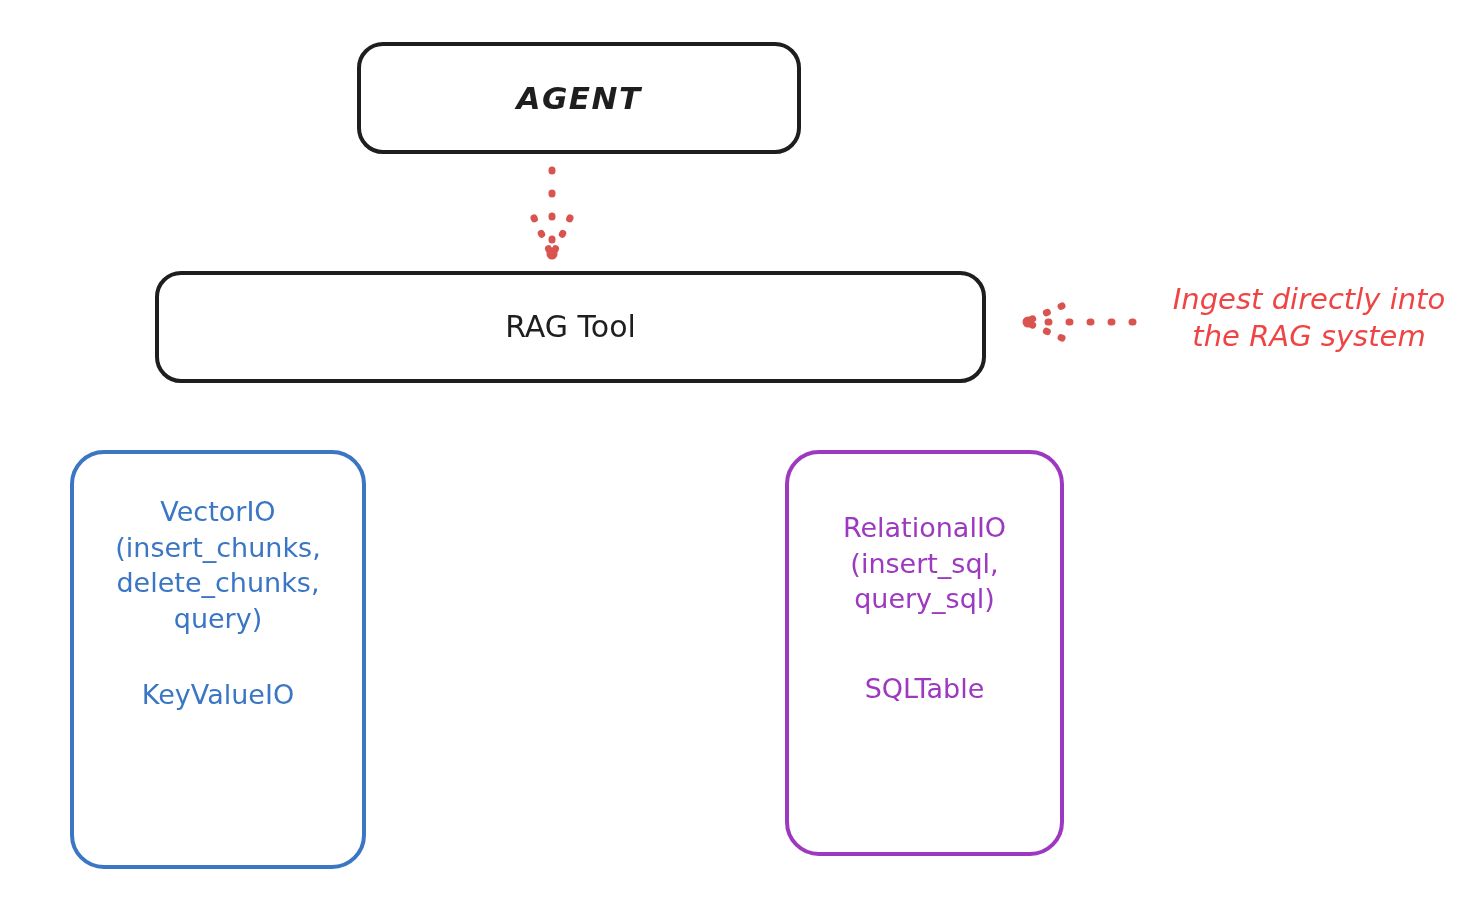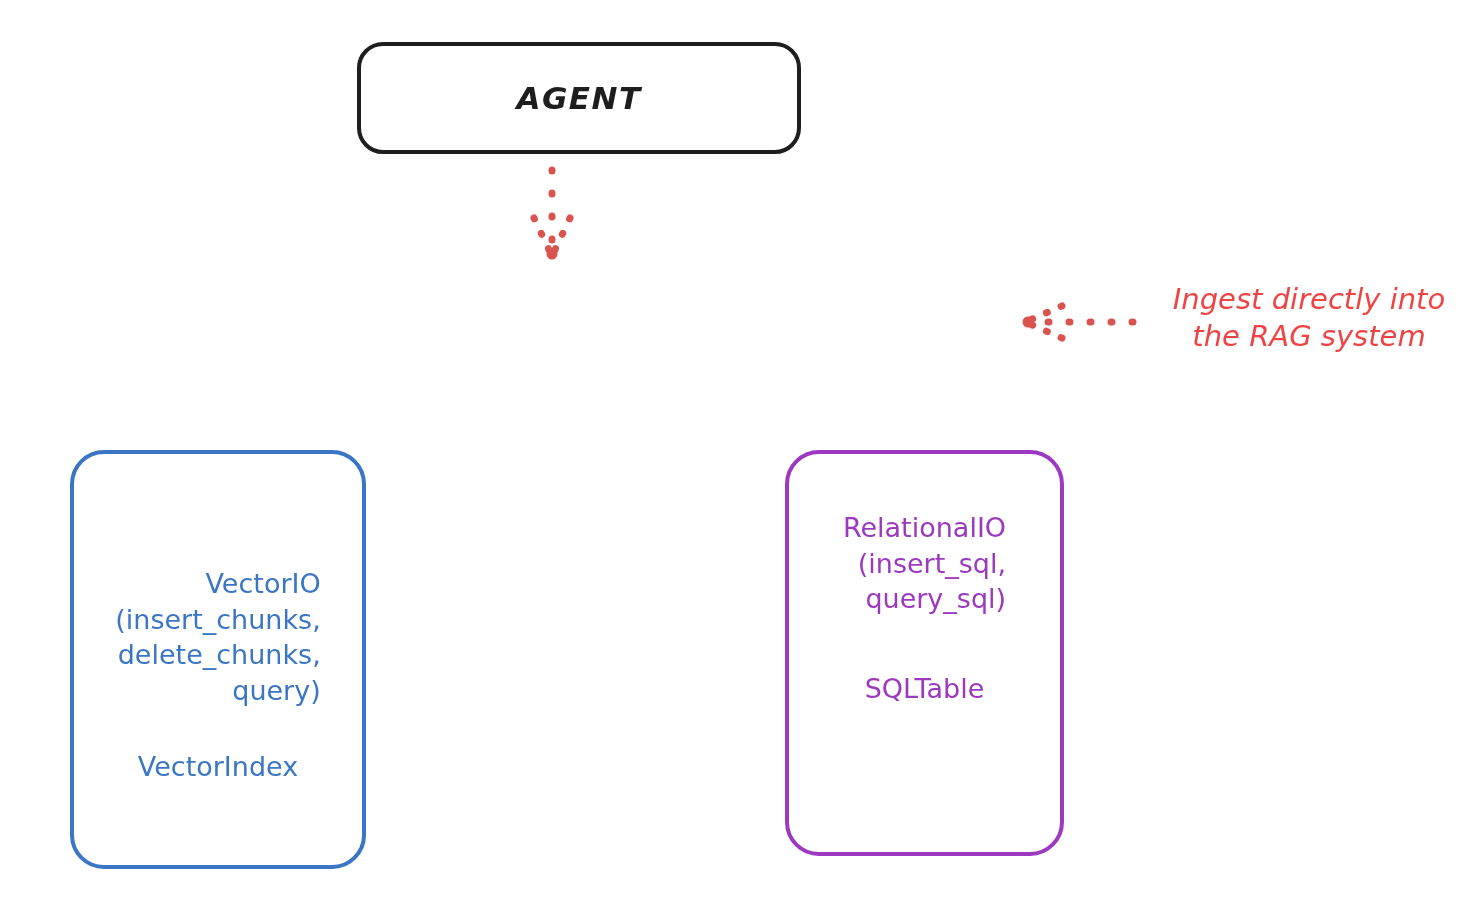--- a/index.html
+++ b/index.html
@@ -20,21 +20,21 @@
   .node {
     position: absolute;
     box-sizing: border-box;
     background: #ffffff;
     display: flex;
     flex-direction: column;
     align-items: center;
     justify-content: center;
   }
   .node-label {
-    text-align: right;
+    text-align: center;
     white-space: pre-line;
     line-height: 1.18;
   }
 
   
   #agent-box {
     left: 357px;
     top: 42px;
     width: 444px;
     height: 112px;
@@ -84,21 +84,21 @@
   }
 
   #vector-box {
     left: 70px;
     top: 450px;
     width: 296px;
     height: 419px;
     border-color: #3a76c4;
   }
   #vector-box .node-label, #vector-box .node-sub { color: #3a76c4; }
-  #vector-box .node-label { margin-top: 112px; }
+  #vector-box .node-label { margin-top: 40px; }
   #vector-box .node-sub { margin-top: 42px; }
 
   #keyvalue-box {
     left: 430px;
     top: 450px;
     width: 283px;
     height: 404px;
     border-color: #3f9142;
   }
   #keyvalue-box .node-label, #keyvalue-box .node-sub { color: #3f9142; }
@@ -143,27 +143,30 @@
 </style>
 </head>
 <body>
 
 <div id="canvas">
 
   <div class="node" id="agent-box">
     <span class="node-label">AGENT</span>
   </div>
 
+  <div class="node" id="ragtool-box">
+    <span class="node-label">RAG Tool</span>
+  </div>
 
   <div class="node leaf-box" id="vector-box">
     <span class="node-label">VectorIO
 (insert_chunks,
 delete_chunks,
 query)</span>
-    <span class="node-sub">VectorIndex</span>
+    <span class="node-sub">KeyValueIO</span>
   </div>
 
 
   <div class="node leaf-box" id="relational-box">
     <span class="node-label">RelationalIO
 (insert_sql,
 query_sql)</span>
     <span class="node-sub">SQLTable</span>
   </div>
 

